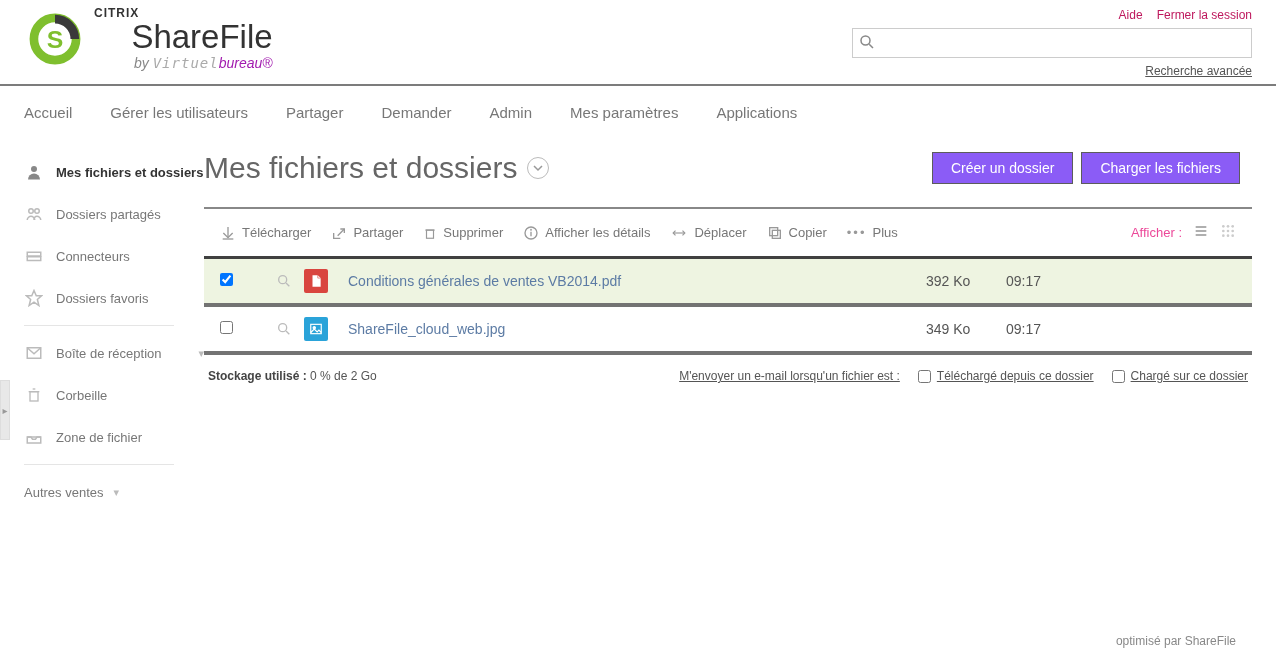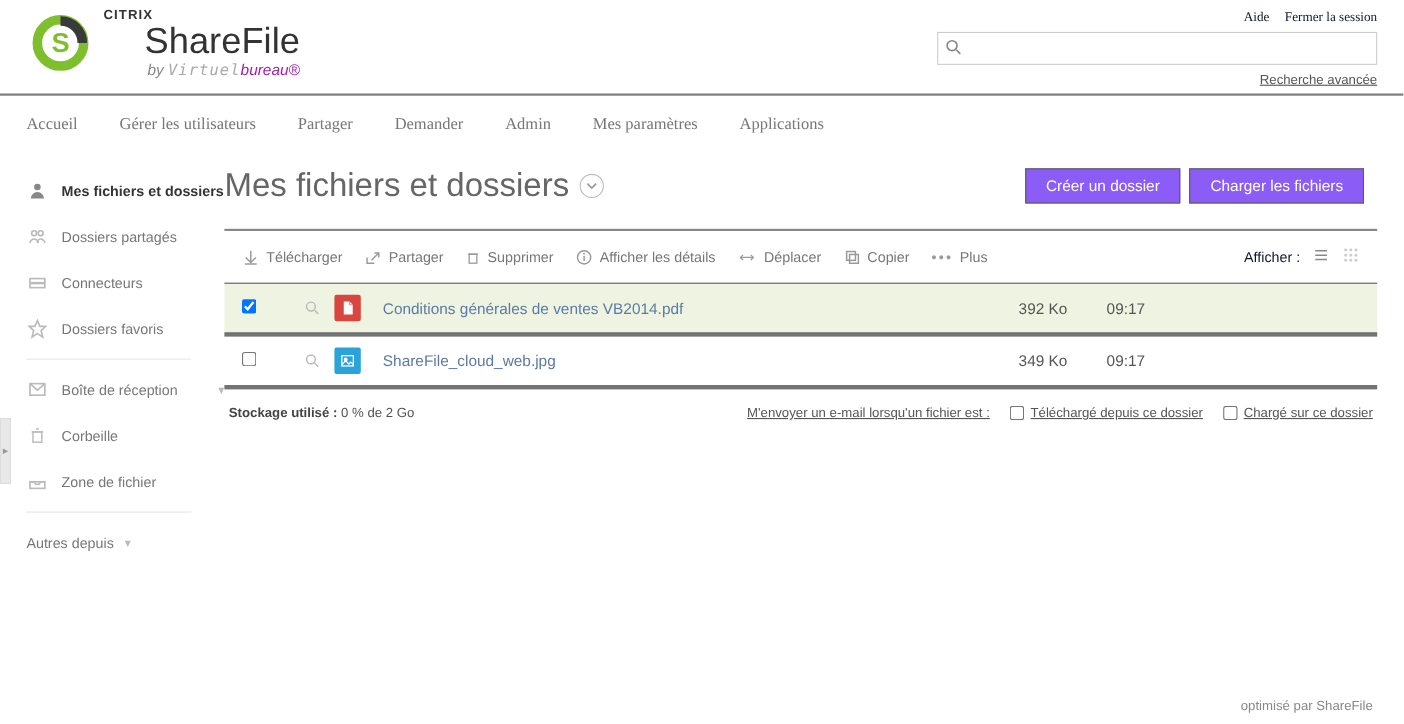--- a/index.html
+++ b/index.html
@@ -9,29 +9,29 @@
     
     .header { display: flex; justify-content: space-between; align-items: flex-start; padding: 6px 24px 6px 24px; border-bottom: 2px solid #7c7c7c; }
     .logo-block { display: flex; align-items: center; gap: 8px; }
     .logo-text-block { display: flex; flex-direction: column; justify-content: center; }
     .citrix { font-size: 12px; font-weight: bold; letter-spacing: 1px; color: #333; }
     .sharefile { font-size: 33px; font-weight: 300; color: #333; line-height: 1; text-align: right; }
     .byline { font-size: 14px; color: #888; font-style: italic; margin-left: 40px; margin-top: 2px; }
     .byline .vb { color: #aaa; letter-spacing: 1px; font-family: monospace; }
     .byline .bureau { color: #a21caf; }
     .header-right { display: flex; flex-direction: column; align-items: flex-end; gap: 6px; margin-top: 2px; }
-    .top-links { display: flex; gap: 14px; font-size: 12px; color: #0f172a; font-family: Liberation Serif, serif; }
+    .top-links { display: flex; gap: 14px; font-size: 12px; color: #be185d; }
     .search-wrap { position: relative; }
     .search-input { width: 400px; height: 30px; border: 1px solid #ccc; padding-left: 32px; font-size: 13px; }
     .search-icon-box { position: absolute; left: 6px; top: 5px; color: #888; }
     .adv-search { font-size: 12px; color: #555; text-decoration: underline; }
 
     
     .main-nav { display: flex; gap: 38px; padding: 18px 24px 14px; font-size: 15px; color: #777; }
-    .main-nav .nav-item { cursor: pointer; font-family: Liberation Serif, serif; }
+    .main-nav .nav-item { cursor: pointer; }
 
     
     .page { display: flex; padding: 16px 24px 0 0; }
     .sidebar { width: 204px; padding-left: 24px; }
     .content { flex: 1; }
 
     
     .side-item { display: flex; align-items: center; gap: 12px; padding: 12px 0; color: #777; cursor: pointer; }
     .side-item.active { color: #333; font-weight: 600; }
     .side-item .s-icon { width: 20px; display: flex; justify-content: center; color: #bbb; }
@@ -42,25 +42,25 @@
 
     
     .content-head { display: flex; justify-content: space-between; align-items: center; padding-right: 12px; }
     .page-title-wrap { display: flex; align-items: center; gap: 10px; }
     .page-title { font-size: 30px; font-weight: 300; color: #666; }
     .title-dd { width: 22px; height: 22px; border: 1px solid #bbb; border-radius: 50%; display: inline-flex; align-items: center; justify-content: center; color: #999; font-size: 11px; cursor:pointer;}
     .btns { display: flex; gap: 8px; }
     .btn { background: #8b5cf6; color: #fff; padding: 7px 18px; font-size: 14px; cursor: pointer; border: 1px solid #5c5c5c; }
 
     
-    .actions-bar { display: flex; justify-content: space-between; align-items: center; border-top: 2px solid #888; border-bottom: 1px solid #404040; padding: 14px 16px; margin-top: 22px; background:#fff;}
+    .actions-bar { display: flex; justify-content: space-between; align-items: center; border-top: 2px solid #888; border-bottom: 3px solid #404040; padding: 14px 16px; margin-top: 22px; background:#fff;}
     .actions-left { display: flex; gap: 20px; align-items: center; }
     .act { display: flex; align-items: center; gap: 6px; color: #777; cursor: pointer; font-size: 13px;}
     .act svg {color:#999;}
-    .view-toggle { display: flex; align-items: center; gap: 10px; color:#0f172a;text-align:right;}
+    .view-toggle { display: flex; align-items: center; gap: 10px; color:#ec4899;text-align:right;}
     .vt-icon { cursor:pointer; color:#888;}
 
     
     .tbl { width: 100%; }
     .tbl-head, .tbl-row { display: grid; grid-template-columns: 44px 40px 44px 1fr 80px 90px 140px; align-items: center; padding: 10px 16px; }
     .tbl-head { color: #666; border-bottom: 1px solid #e5e5e5; font-size:13px;}
     .tbl-row { border-bottom: 4px solid #737373; font-size: 14px; }
     .tbl-row.selected { background: #eef4e1; }
     .tbl-row .fname { color: #5c7ba4; }
     .col-title-h { display:flex; align-items:center; gap:4px; }
@@ -71,21 +71,21 @@
     .creator-blur { color:#dce8f5; text-shadow: 0 0 3px #a9c4e0; font-size:12px;}
 
     
     .foot-row { display: flex; justify-content: space-between; align-items: center; padding: 14px 4px; font-size: 12px; color: #555; }
     .storage { }
     .storage .lbl { font-weight:600; color:#444;}
     .notify { display: flex; align-items: flex-start; gap: 18px; text-decoration: underline; }
     .notify-opt { display: flex; align-items: center; gap: 6px; }
 
     
-    .bottom-note { position: fixed; bottom: 10px; right: 28px; font-size: 12px; color: #888; }
+    .bottom-note { position: fixed; bottom: 10px; right: 40px; font-size: 12px; color: #888; }
 
     
     .grip { position:absolute; left:0; top:380px; width:10px; height:60px; background:#e8e8e8; border:1px solid #ddd; display:flex; align-items:center; justify-content:center; color:#999; font-size:10px; cursor:pointer;}
 
     
     .logo-mark { width: 62px; height: 62px; }
   </style>
 </head>
 <body>
 
@@ -199,21 +199,21 @@
       <span class="s-icon">
           <svg width="18" height="18" viewBox="0 0 24 24" fill="none" stroke="currentColor" stroke-width="2">
             <rect x="3" y="12" width="18" height="8"></rect>
             <polyline points="3,12 8,12 10,15 14,15 16,12 21,12"></polyline>
           </svg>
         </span>
       <span class="side-label">Zone de fichier</span>
     </div>
     <hr class="side-sep">
     <div class="other-opts">
-      <span>Autres depuis</span>
+      <span>Autres ventes</span>
       <span style="color:#bbb;font-size:11px;">▾</span>
     </div>
   </div>
 
   <div class="content">
     <div class="content-head">
       <div class="page-title-wrap">
         <span class="page-title">Mes fichiers et dossiers</span>
         <span class="title-dd">
           <svg width="10" height="10" viewBox="0 0 10 10">

